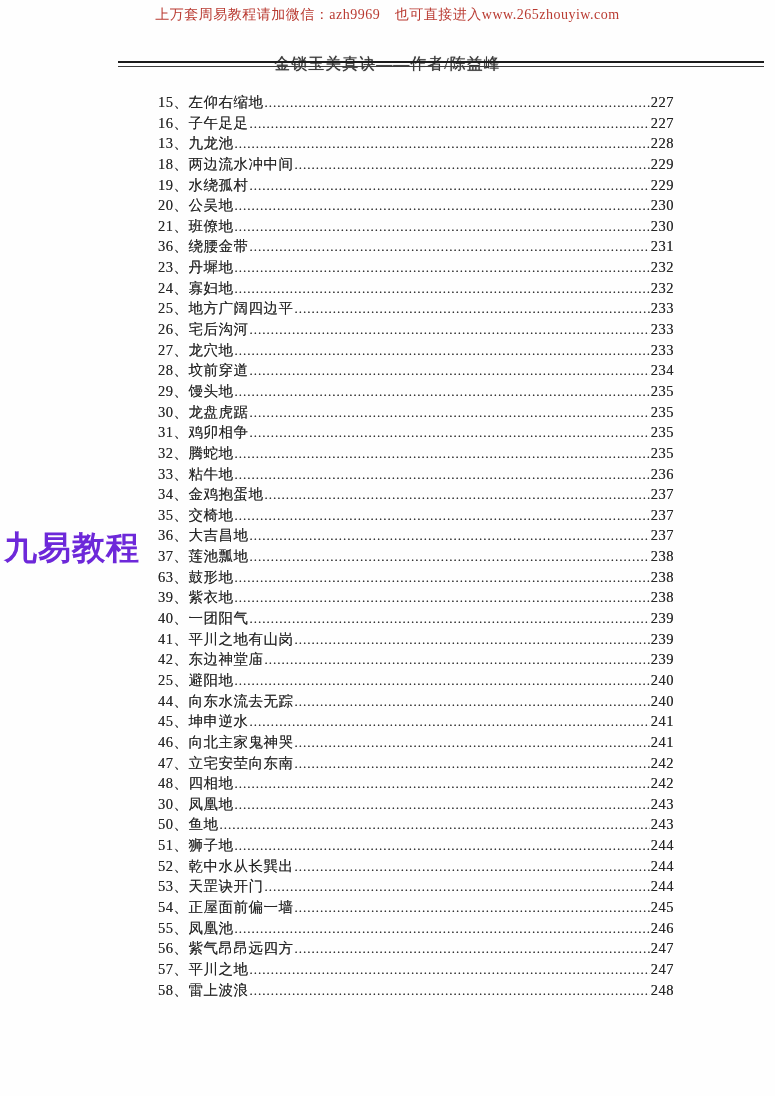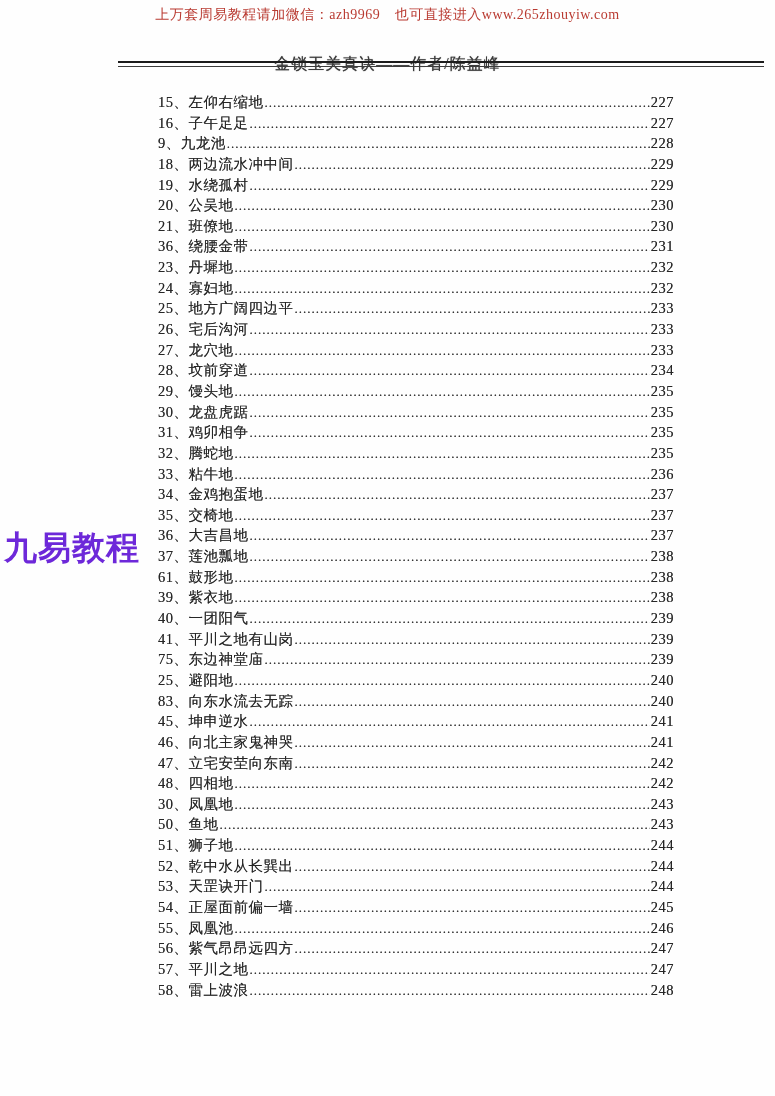--- a/index.html
+++ b/index.html
@@ -79,21 +79,21 @@
     <span class="toc-label">15、左仰右缩地</span>
     <span class="toc-dots">........................................................................................................................................................................................................</span>
     <span class="toc-page">227</span>
   </div>
       <div class="toc-row">
     <span class="toc-label">16、子午足足</span>
     <span class="toc-dots">........................................................................................................................................................................................................</span>
     <span class="toc-page">227</span>
   </div>
       <div class="toc-row">
-    <span class="toc-label">9、九龙池</span>
+    <span class="toc-label">13、九龙池</span>
     <span class="toc-dots">........................................................................................................................................................................................................</span>
     <span class="toc-page">228</span>
   </div>
       <div class="toc-row">
     <span class="toc-label">18、两边流水冲中间</span>
     <span class="toc-dots">........................................................................................................................................................................................................</span>
     <span class="toc-page">229</span>
   </div>
       <div class="toc-row">
     <span class="toc-label">19、水绕孤村</span>
@@ -184,51 +184,51 @@
     <span class="toc-label">36、大吉昌地</span>
     <span class="toc-dots">........................................................................................................................................................................................................</span>
     <span class="toc-page">237</span>
   </div>
       <div class="toc-row">
     <span class="toc-label">37、莲池瓢地</span>
     <span class="toc-dots">........................................................................................................................................................................................................</span>
     <span class="toc-page">238</span>
   </div>
       <div class="toc-row">
-    <span class="toc-label">61、鼓形地</span>
+    <span class="toc-label">63、鼓形地</span>
     <span class="toc-dots">........................................................................................................................................................................................................</span>
     <span class="toc-page">238</span>
   </div>
       <div class="toc-row">
     <span class="toc-label">39、紫衣地</span>
     <span class="toc-dots">........................................................................................................................................................................................................</span>
     <span class="toc-page">238</span>
   </div>
       <div class="toc-row">
     <span class="toc-label">40、一团阳气</span>
     <span class="toc-dots">........................................................................................................................................................................................................</span>
     <span class="toc-page">239</span>
   </div>
       <div class="toc-row">
     <span class="toc-label">41、平川之地有山岗</span>
     <span class="toc-dots">........................................................................................................................................................................................................</span>
     <span class="toc-page">239</span>
   </div>
       <div class="toc-row">
-    <span class="toc-label">75、东边神堂庙</span>
+    <span class="toc-label">42、东边神堂庙</span>
     <span class="toc-dots">........................................................................................................................................................................................................</span>
     <span class="toc-page">239</span>
   </div>
       <div class="toc-row">
     <span class="toc-label">25、避阳地</span>
     <span class="toc-dots">........................................................................................................................................................................................................</span>
     <span class="toc-page">240</span>
   </div>
       <div class="toc-row">
-    <span class="toc-label">83、向东水流去无踪</span>
+    <span class="toc-label">44、向东水流去无踪</span>
     <span class="toc-dots">........................................................................................................................................................................................................</span>
     <span class="toc-page">240</span>
   </div>
       <div class="toc-row">
     <span class="toc-label">45、坤申逆水</span>
     <span class="toc-dots">........................................................................................................................................................................................................</span>
     <span class="toc-page">241</span>
   </div>
       <div class="toc-row">
     <span class="toc-label">46、向北主家鬼神哭</span>

